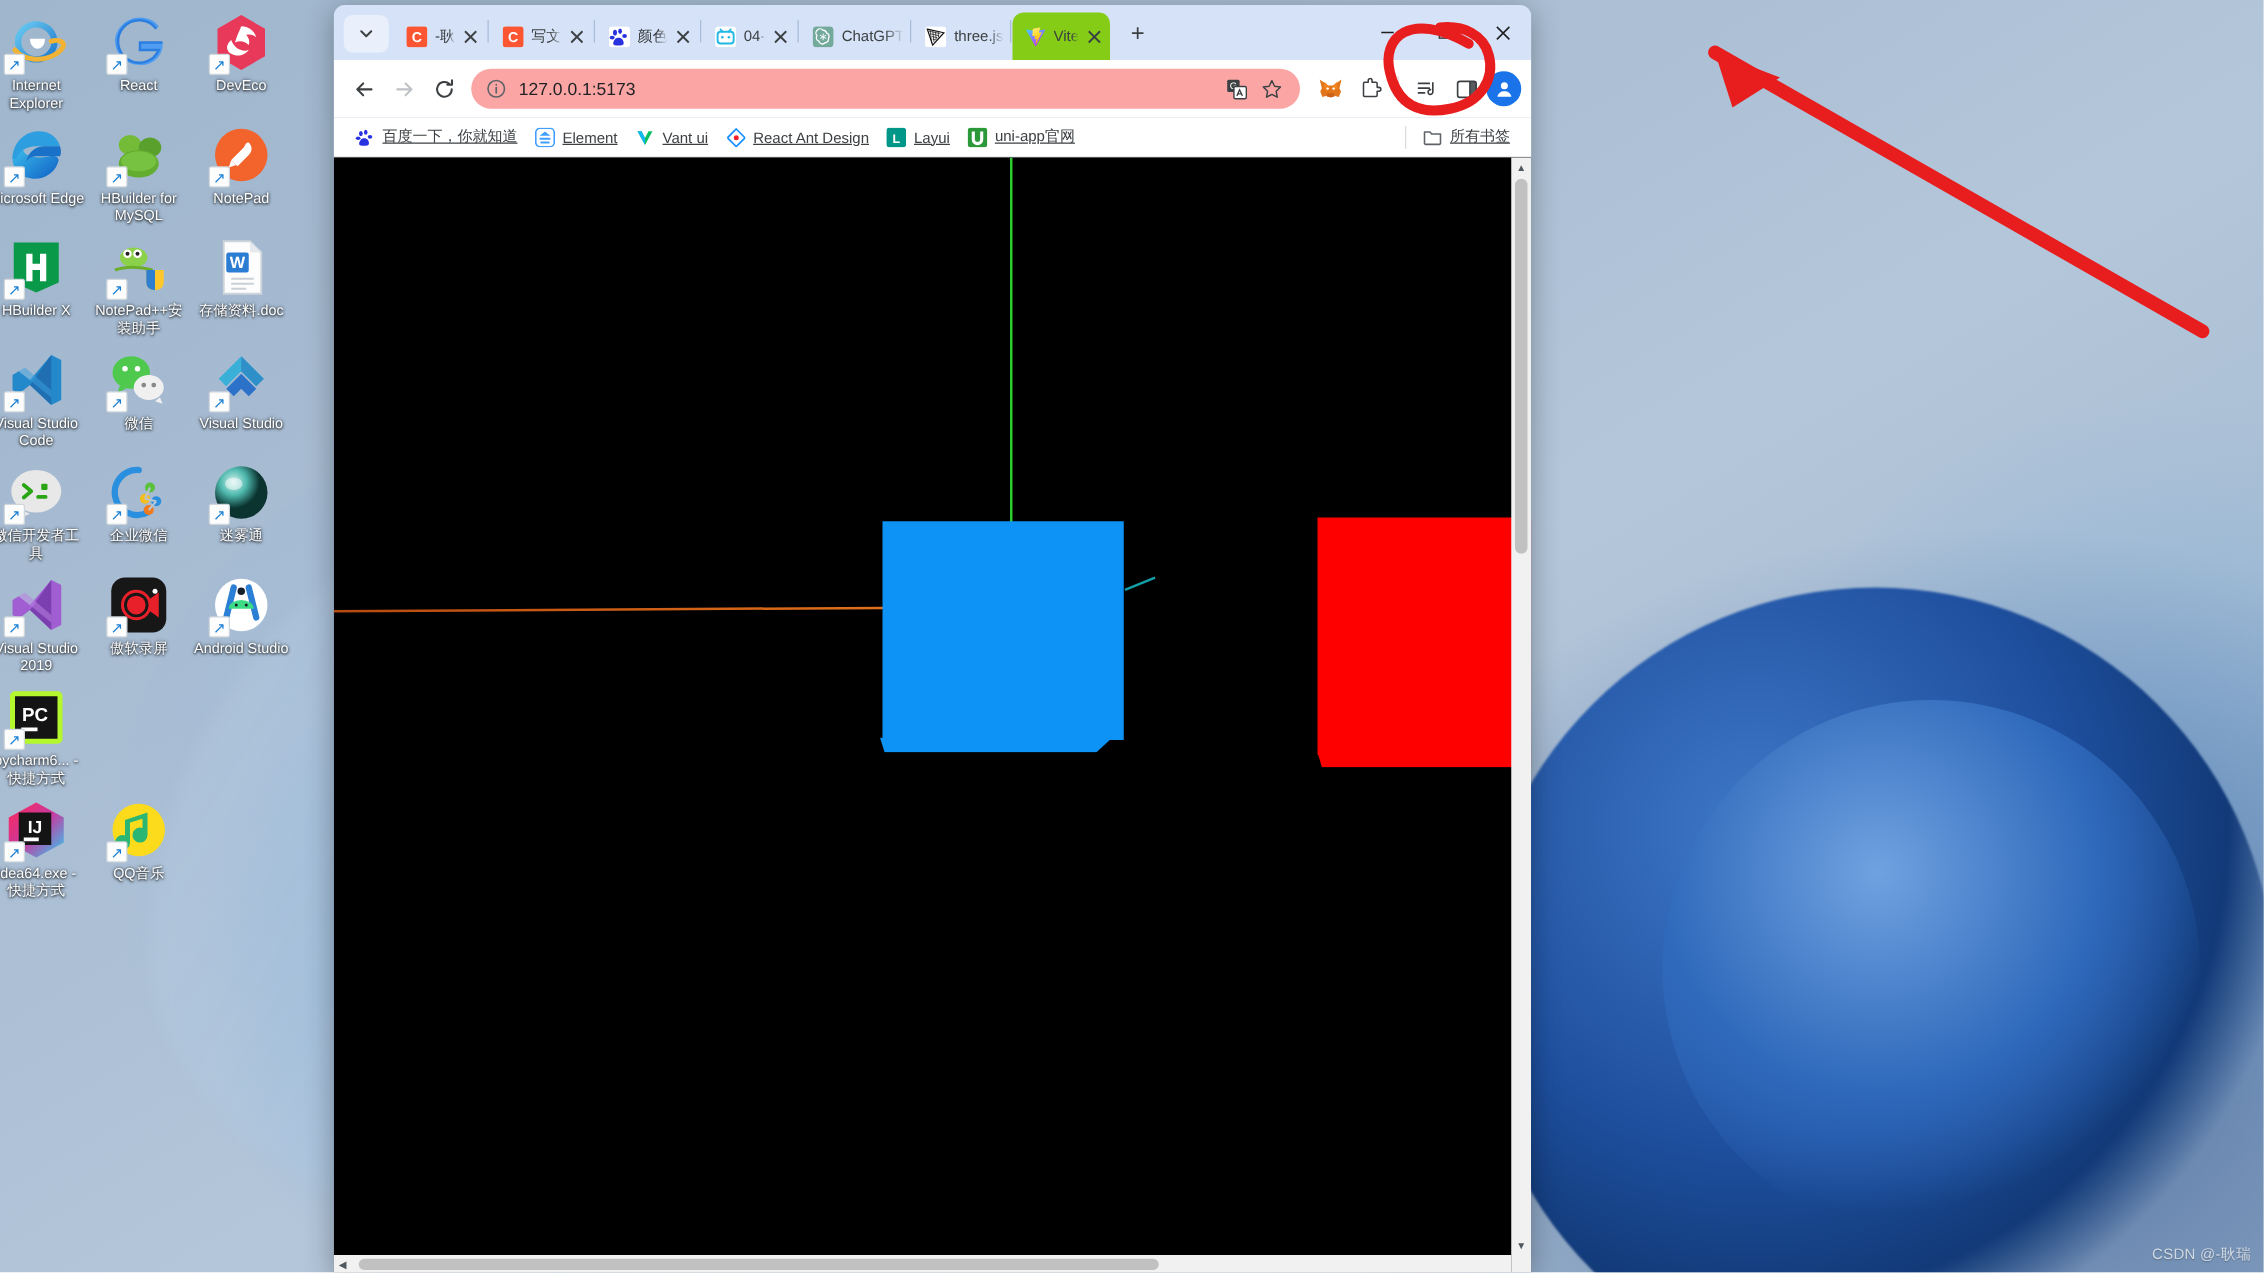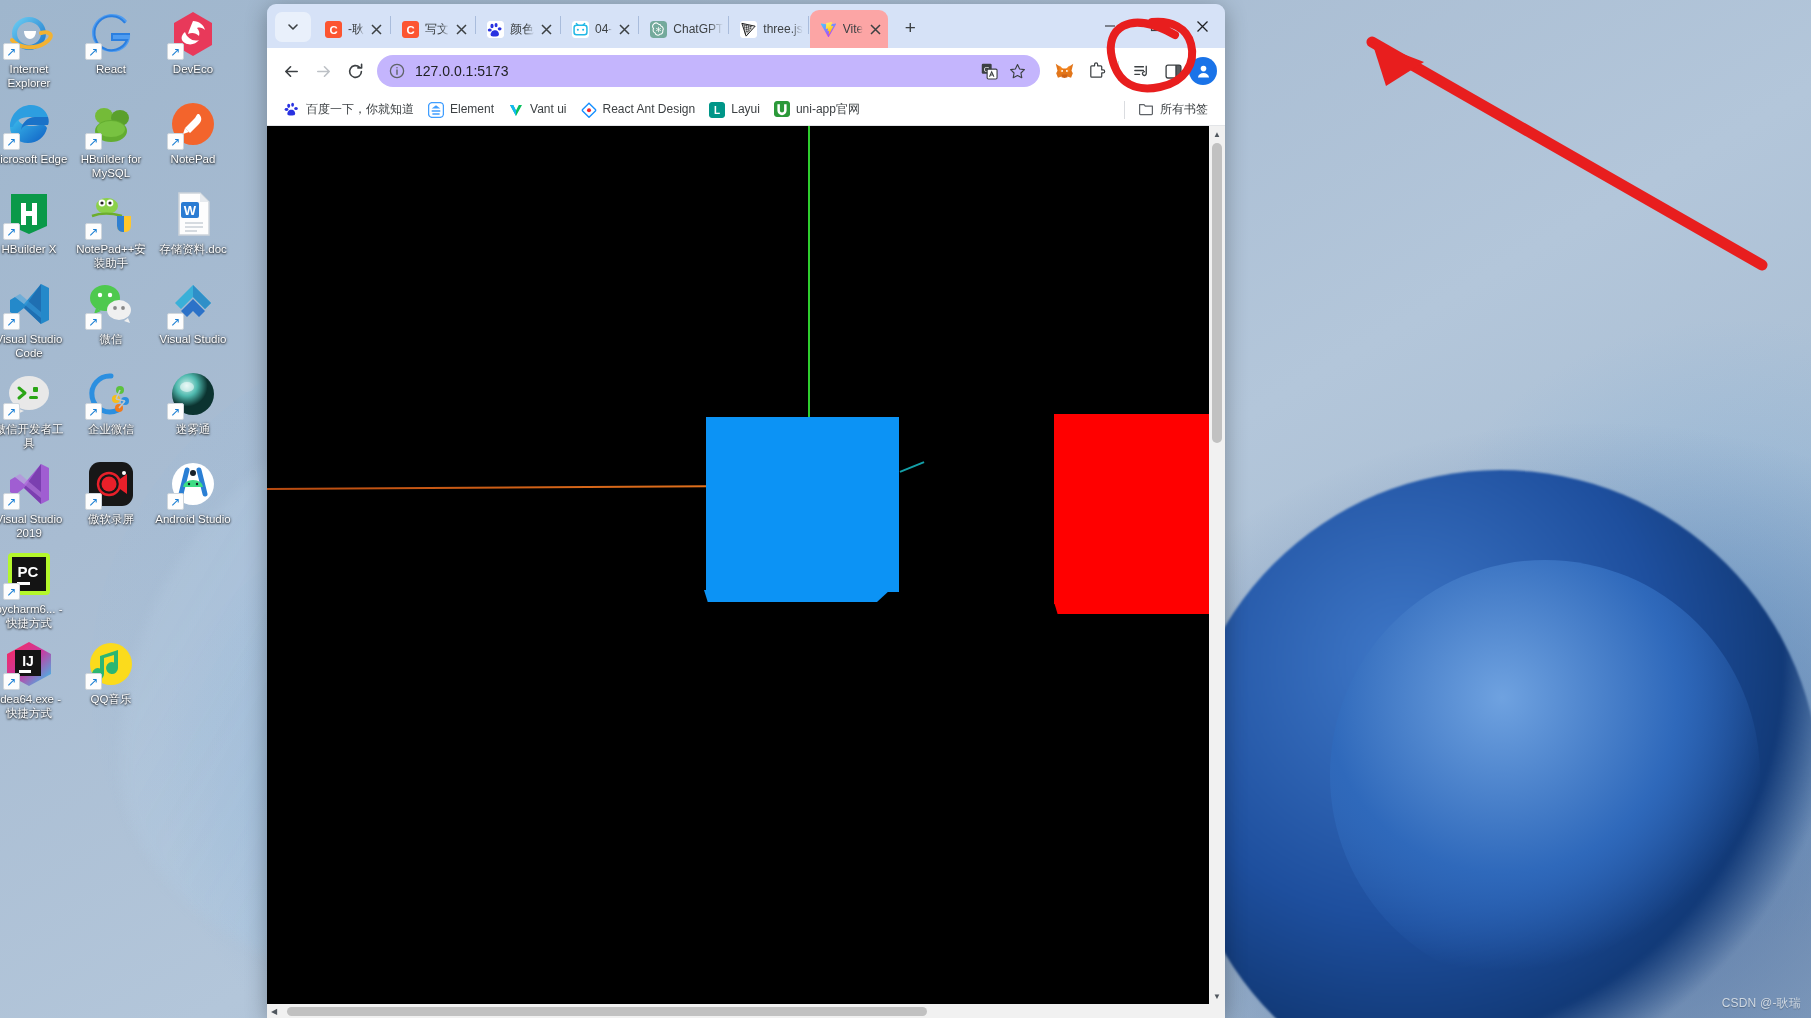--- a/index.html
+++ b/index.html
@@ -115,21 +115,21 @@
   }
   .tab {
     height: 38px;
     display: flex; align-items: center;
     padding: 0 4px 0 10px;
     border-radius: 9px 9px 0 0;
     max-width: 110px; min-width: 56px;
     position: relative;
     color: #3c4043;
   }
-  .tab.active { background: #fca5a5; }
+  .tab.active { background: #84cc16; }
   .tab .favicon {
     width: 17px; height: 17px;
     flex: 0 0 17px;
     margin-right: 6px;
     border-radius: 3px;
     display: flex; align-items: center; justify-content: center;
     overflow: hidden;
     font-size: 11px; font-weight: bold; color: #fff;
   }
   .tab .title {
@@ -180,21 +180,21 @@
     display: flex; align-items: center; justify-content: center;
     border-radius: 50%;
     color: #5f6368;
     flex: 0 0 32px;
   }
   .tbtn.fwd { color: #bdc1c6; }
   #omnibox {
     flex: 1 1 auto;
     height: 32px;
     margin: 0 8px 0 6px;
-    background: #c4b5fd;
+    background: #fca5a5;
     border-radius: 16px;
     display: flex; align-items: center;
     padding: 0 10px;
     min-width: 0;
   }
   #omnibox .site-info {
     width: 20px; height: 20px; margin-right: 8px;
     display: flex; align-items: center; justify-content: center;
     color: #5f6368; flex: 0 0 20px;
   }
@@ -217,25 +217,26 @@
   }
 
   #bookmarks {
     height: 32px; background: #ffffff;
     display: flex; align-items: center;
     padding: 0 10px;
     flex: 0 0 32px;
     border-bottom: 1px solid #e3e5e8;
   }
   .bm {
-    display: flex; 
+    display: flex; align-items: center;
     padding: 3px 7px;
     border-radius: 5px;
     font-size: 12px; color: #3c4043;
     white-space: nowrap;
+    text-decoration: underline;
   }
   .bm .bico {
     width: 16px; height: 16px; margin-right: 6px;
     flex: 0 0 16px;
     display: flex; align-items: center; justify-content: center;
     border-radius: 3px; overflow: hidden;
     font-size: 10px; font-weight: bold; color: #fff;
   }
   .bm-spacer { flex: 1 1 auto; }
   .bmsep { width: 1px; height: 18px; background: #dadce0; margin: 0 6px; }

